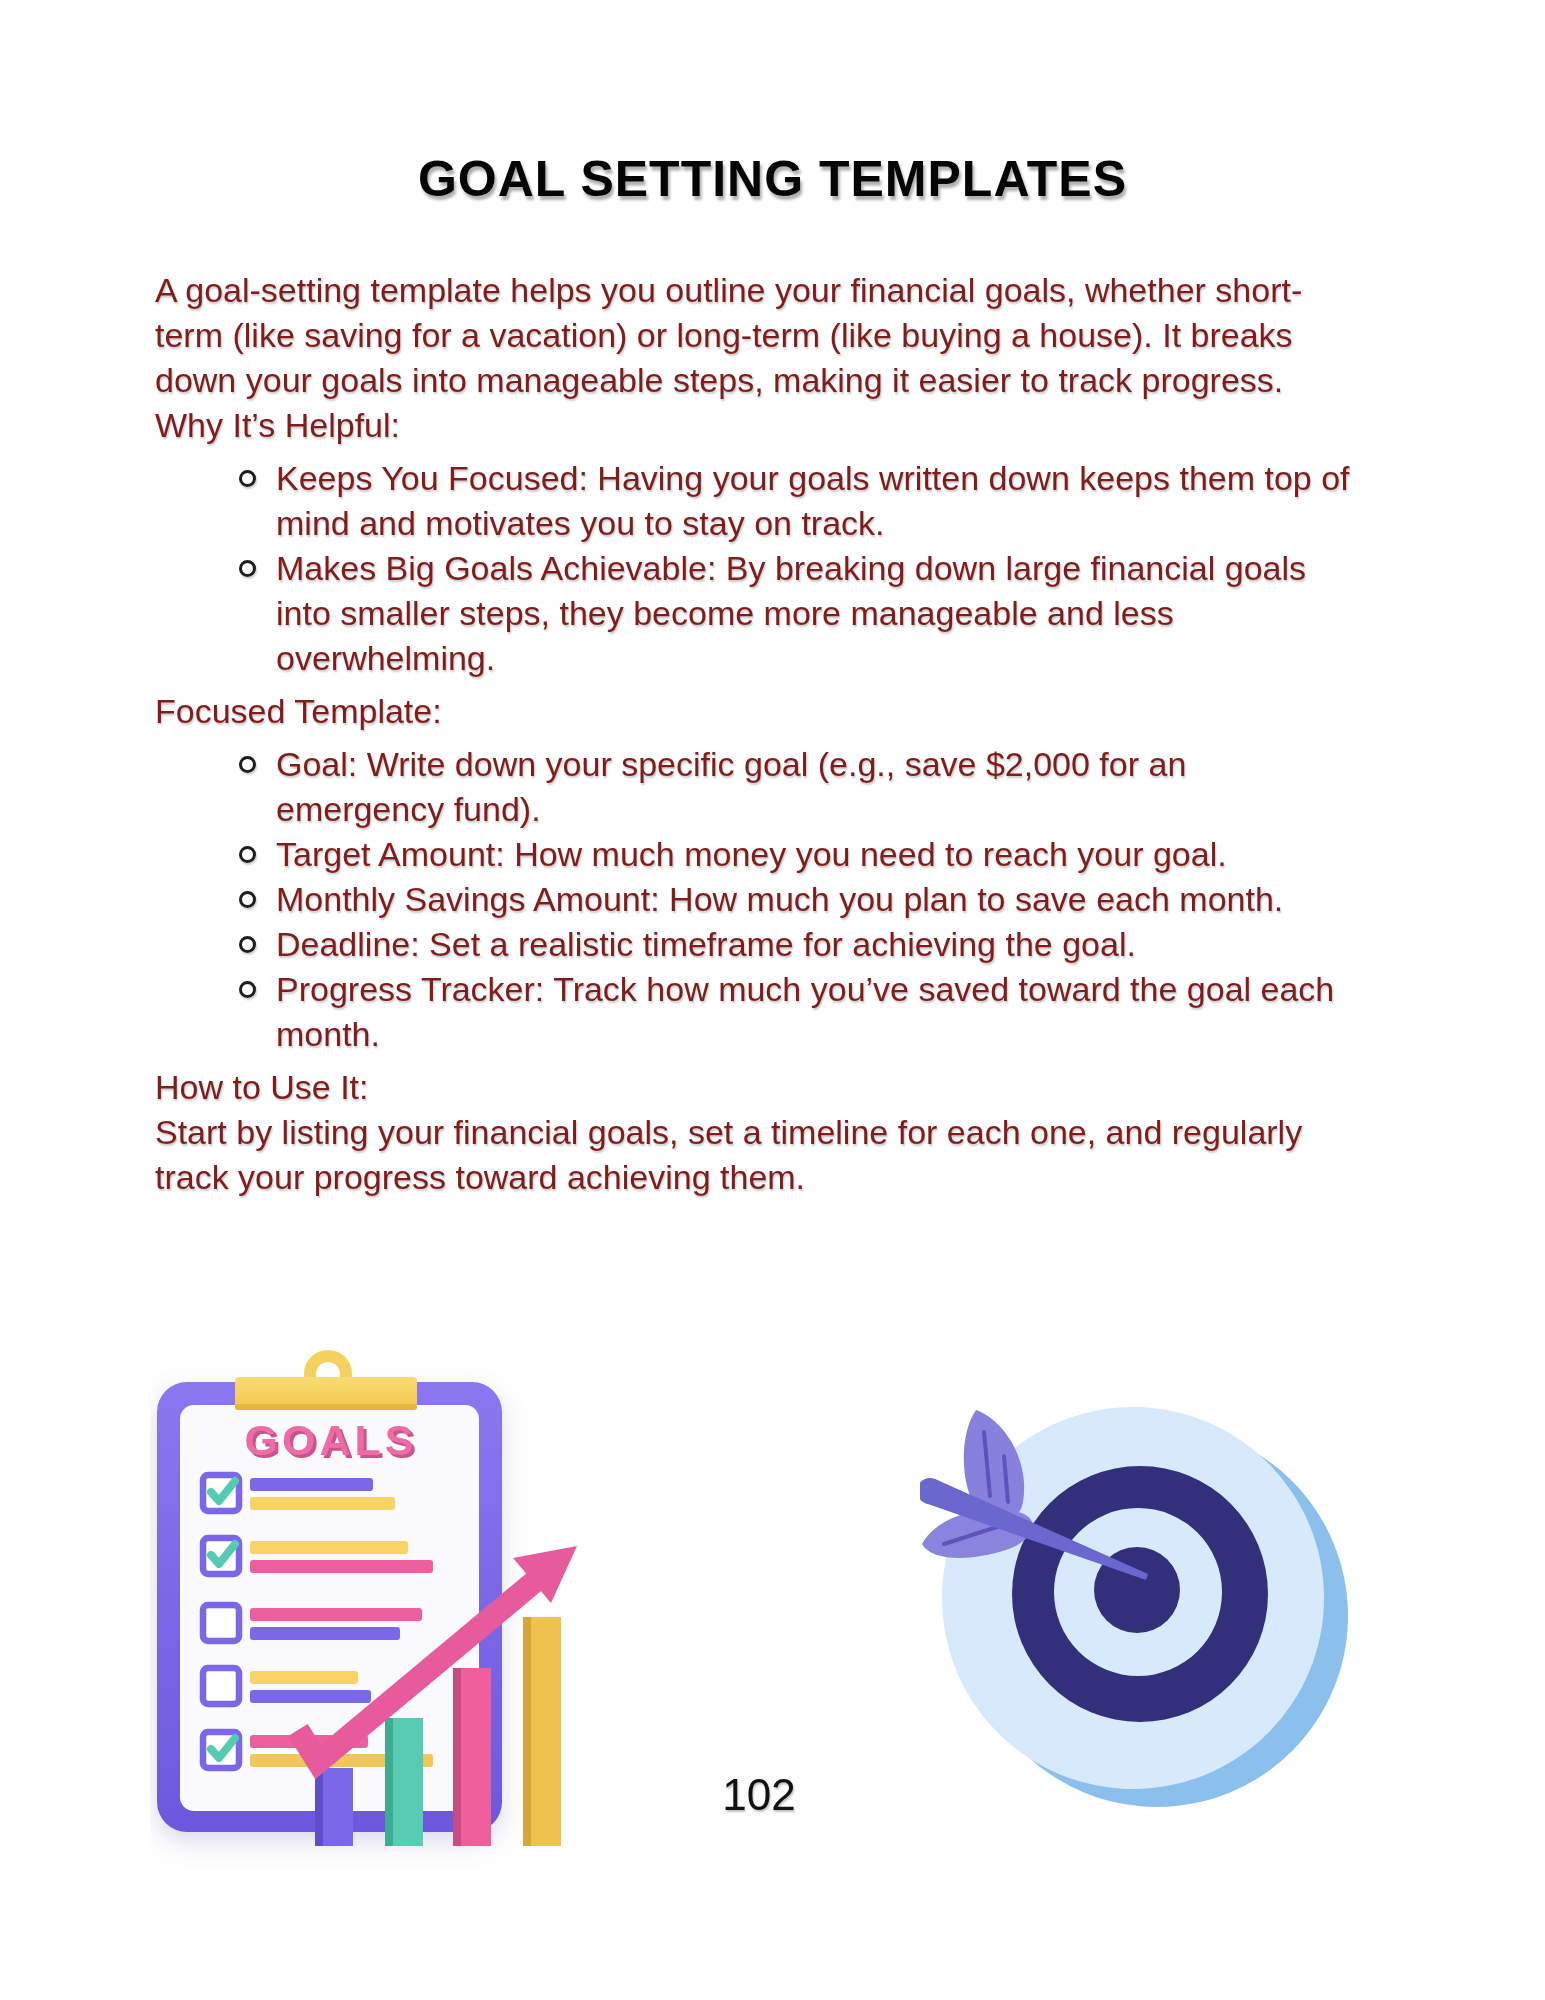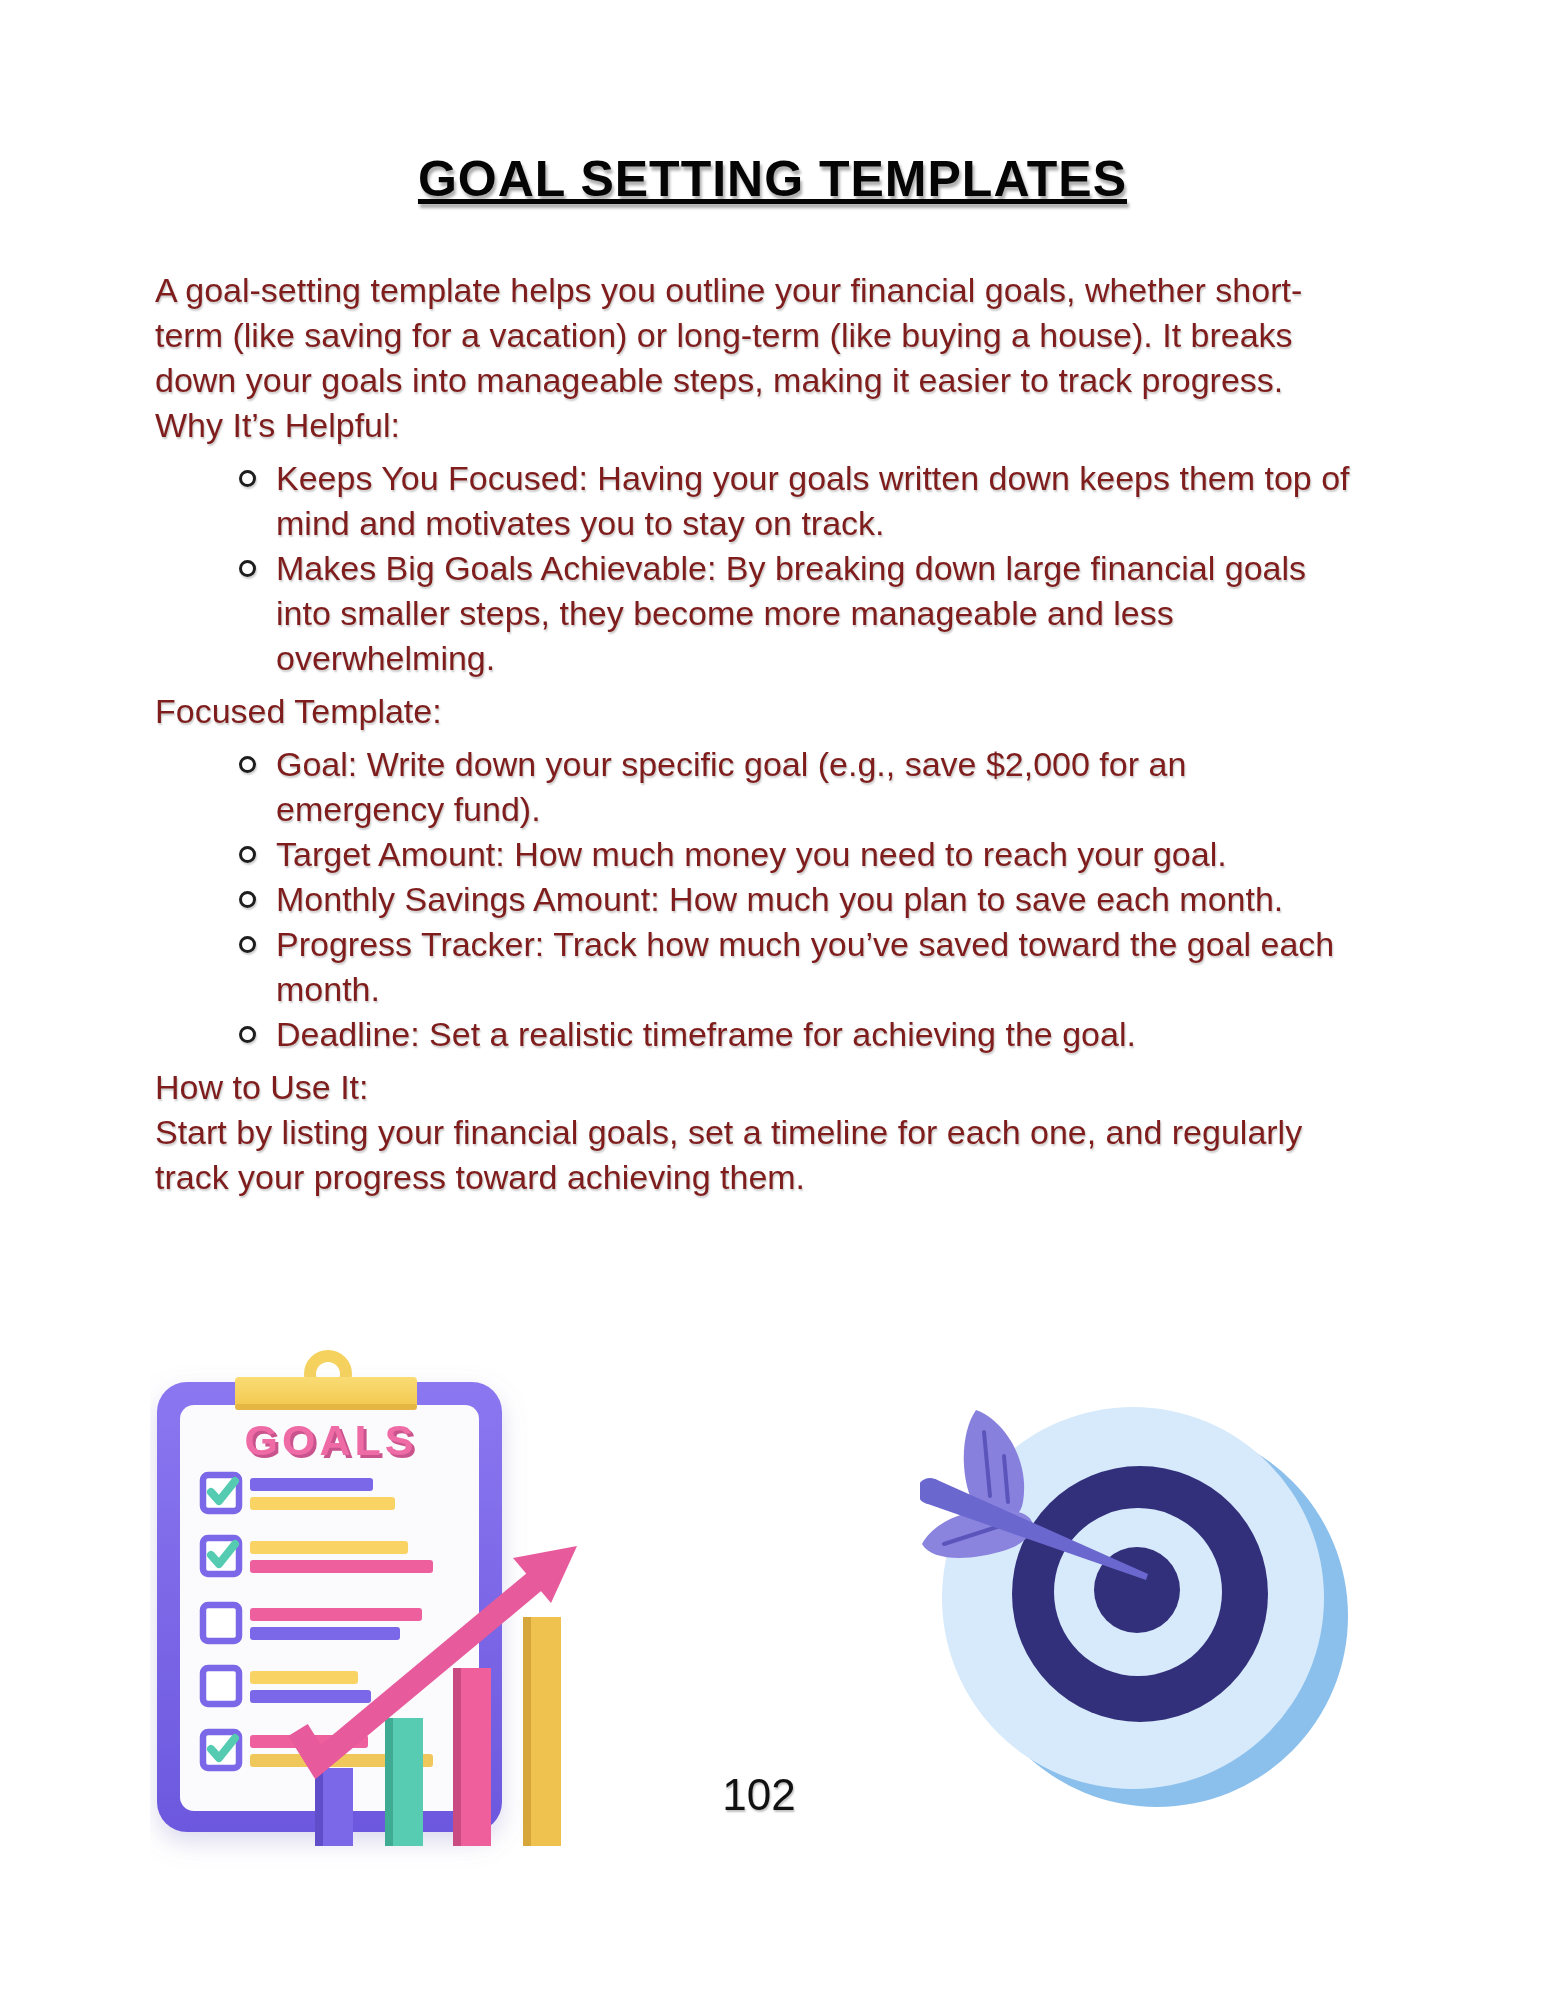--- a/index.html
+++ b/index.html
@@ -4,21 +4,21 @@
 <style>
   html,body{margin:0;padding:0;}
   body{
     width:1545px;height:2000px;position:relative;overflow:hidden;
     background:#ffffff;color:#161616;
     font-family:"Liberation Sans",sans-serif;
   }
   .doc-title{
     position:absolute;left:0;top:150px;width:1545px;margin:0;
     text-align:center;font-size:50px;font-weight:700;letter-spacing:1px;
-    color:#050505;text-shadow:2px 4px 3px rgba(0,0,0,0.32);text-decoration:underline;
+    color:#050505;text-shadow:2px 4px 3px rgba(0,0,0,0.32);
   }
   .content{
     position:absolute;left:155px;top:268px;width:1360px;
     font-size:34px;line-height:45px;color:#7f1d1d;
     text-shadow:1px 2px 2px rgba(0,0,0,0.22);
   }
   .para,.heading{white-space:pre-line;margin:0;font-weight:400;font-size:34px;}
   .heading{}
   ul.bullets{list-style:none;margin:8px;padding:0;}
   li.bullet{position:relative;padding-left:113px;white-space:pre-line;}
@@ -56,23 +56,23 @@
 into smaller steps, they become more manageable and less
 overwhelming.</li>
     </ul>
 
     <p class="heading">Focused Template:</p>
     <ul class="bullets">
       <li class="bullet">Goal: Write down your specific goal (e.g., save $2,000 for an
 emergency fund).</li>
       <li class="bullet">Target Amount: How much money you need to reach your goal.</li>
       <li class="bullet">Monthly Savings Amount: How much you plan to save each month.</li>
+      <li class="bullet">Deadline: Set a realistic timeframe for achieving the goal.</li>
       <li class="bullet">Progress Tracker: Track how much you’ve saved toward the goal each
 month.</li>
-      <li class="bullet">Deadline: Set a realistic timeframe for achieving the goal.</li>
     </ul>
 
     <p class="heading">How to Use It:</p>
     <p class="para">Start by listing your financial goals, set a timeline for each one, and regularly
 track your progress toward achieving them.</p>
   </section>
 
   <svg id="clipboard-illus" class="illus" width="470" height="560" viewBox="0 0 470 560">
     <defs>
       <linearGradient id="boardGrad" x1="0" y1="0" x2="0" y2="1">

